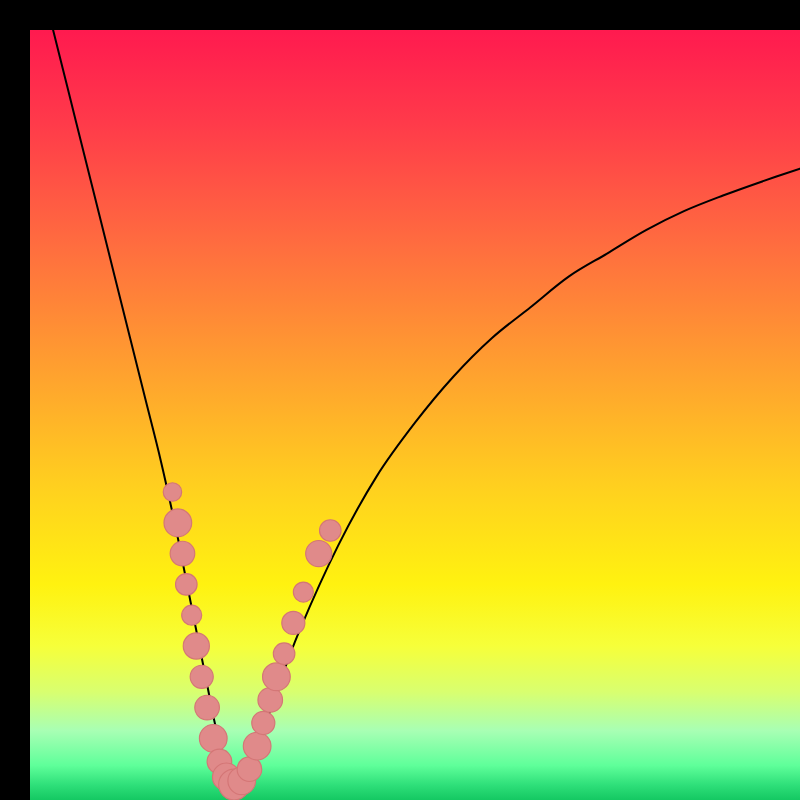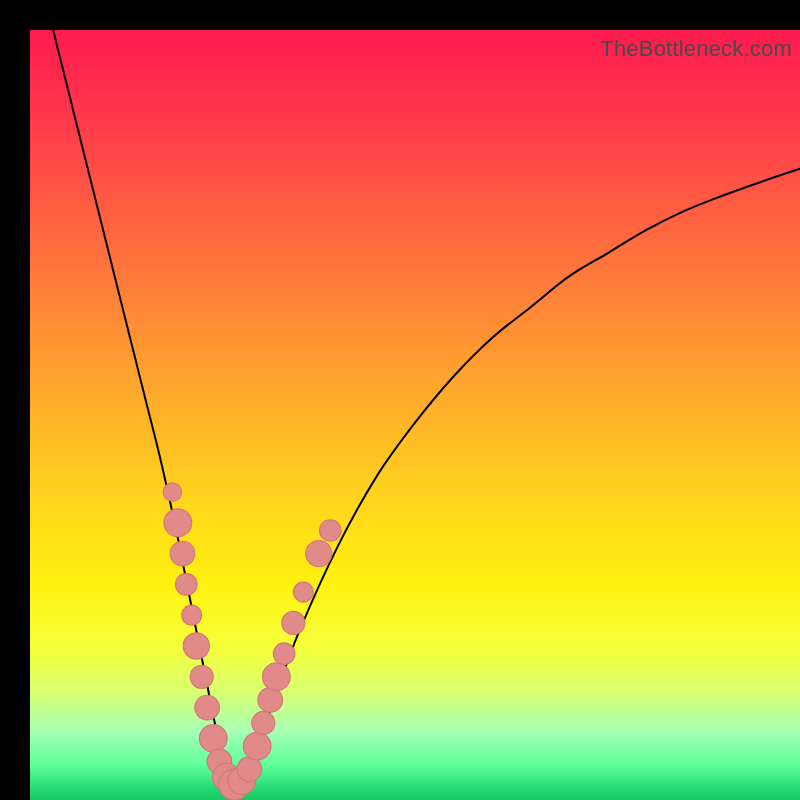--- a/index.html
+++ b/index.html
@@ -99,16 +99,15 @@
           <circle cx="31.2" cy="87" r="1.6" fill="#e08a8a" stroke="#d47676" stroke-width="0.15"></circle>
           <circle cx="32" cy="84" r="1.8" fill="#e08a8a" stroke="#d47676" stroke-width="0.15"></circle>
           <circle cx="33" cy="81" r="1.4" fill="#e08a8a" stroke="#d47676" stroke-width="0.15"></circle>
           <circle cx="34.2" cy="77" r="1.5" fill="#e08a8a" stroke="#d47676" stroke-width="0.15"></circle>
           <circle cx="35.5" cy="73" r="1.3" fill="#e08a8a" stroke="#d47676" stroke-width="0.15"></circle>
           <circle cx="37.5" cy="68" r="1.7" fill="#e08a8a" stroke="#d47676" stroke-width="0.15"></circle>
           <circle cx="39" cy="65" r="1.4" fill="#e08a8a" stroke="#d47676" stroke-width="0.15"></circle>
         </g>
     </svg>
 
-    <div class="watermark">TheBottleneck.com</div>
   </div>
 
 </div>
 
 </body></html>

